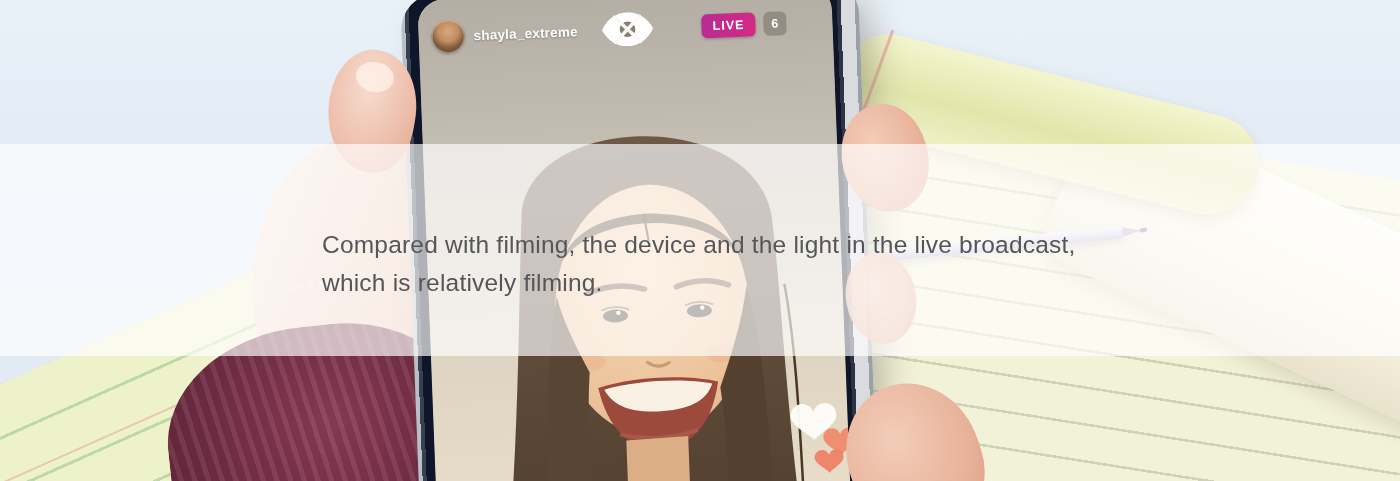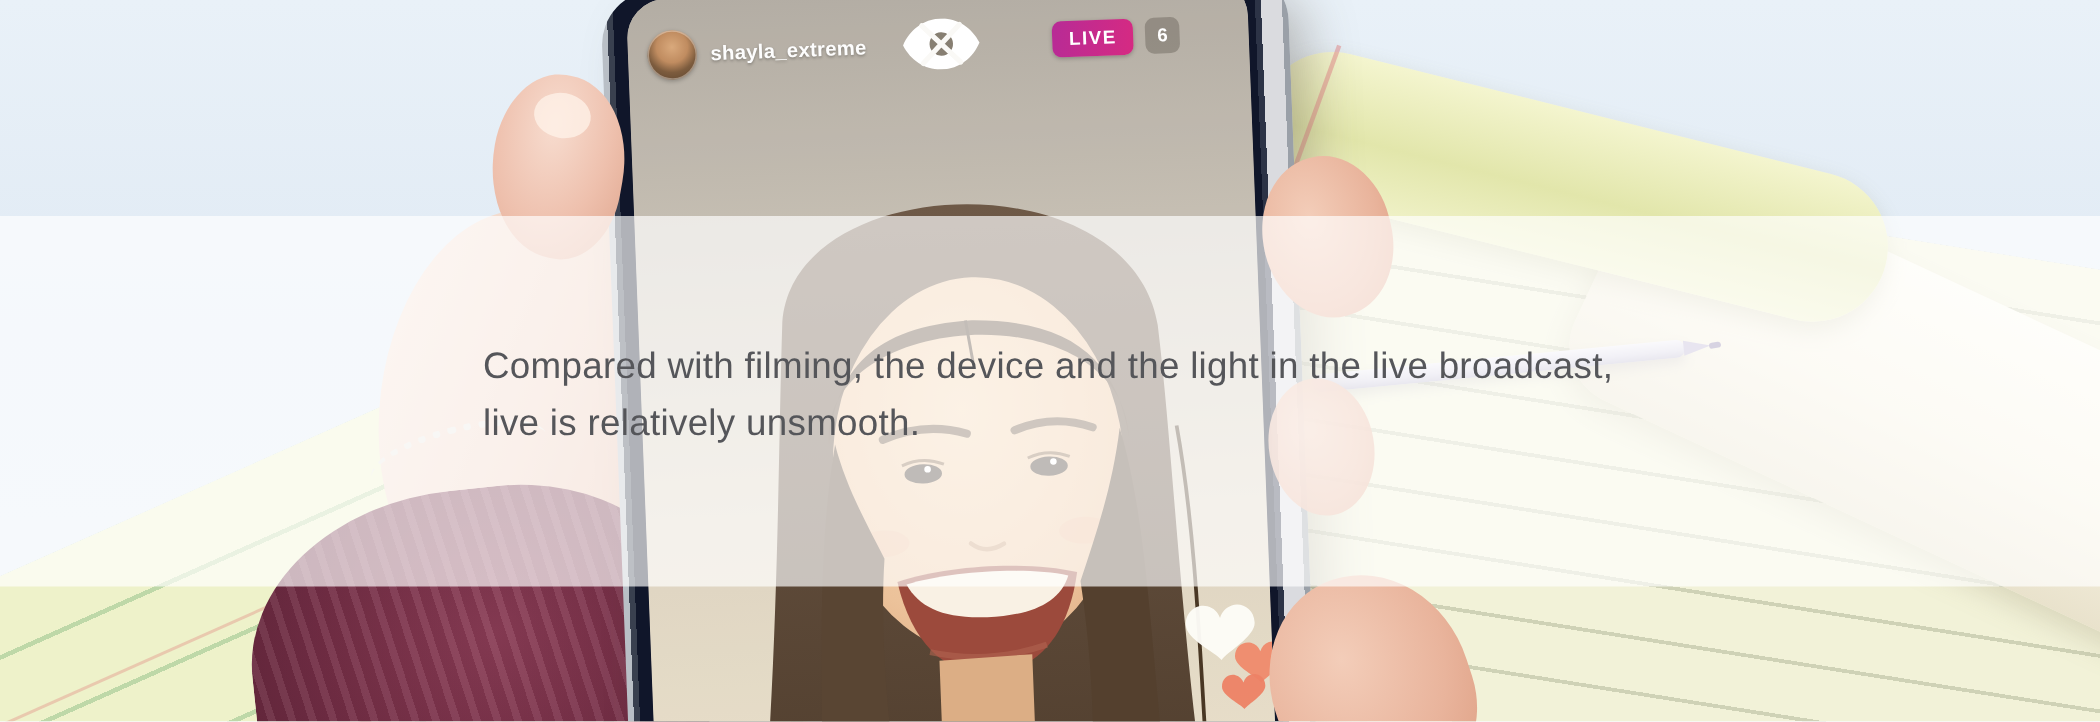--- a/index.html
+++ b/index.html
@@ -130,21 +130,21 @@
     box-shadow:0 1px 3px rgba(0,0,0,.25);
   }
   .viewers-pill{
     margin-left:8px;padding:5px 8px;border-radius:6px;
     background:rgba(105,98,88,.45);display:flex;align-items:center;gap:4px;
   }
   .viewers-count{color:#ffffff;font-size:12.5px;font-weight:700;}
   .close-btn{margin-left:13px;width:24px;height:24px;display:flex;align-items:center;justify-content:center;cursor:pointer;}
   
   .caption-overlay{
-    position:absolute;left:0;top:144px;width:1400px;height:247px;z-index:50;
+    position:absolute;left:0;top:144px;width:1400px;height:212px;z-index:50;
     background:rgba(255,255,255,.67);
   }
   .caption{
     position:absolute;left:322px;top:82px;z-index:51;
     color:#55565a;font-size:24.5px;line-height:37.5px;letter-spacing:.2px;
   }
 </style>
 </head>
 <body>
 
@@ -259,17 +259,17 @@
   <div class="thumb">
     <div class="thumb-nail"></div>
   </div>
   <div class="finger f1"></div>
   <div class="finger f2"></div>
   <div class="finger f3"></div>
 
   <div class="caption-overlay">
     <div class="caption">
       <div>Compared with filming, the device and the light in the live broadcast,</div>
-      <div>live is relatively unsmooth.</div>
+      <div>which is relatively filming.</div>
     </div>
   </div>
 
 </div>
 
 </body></html>

